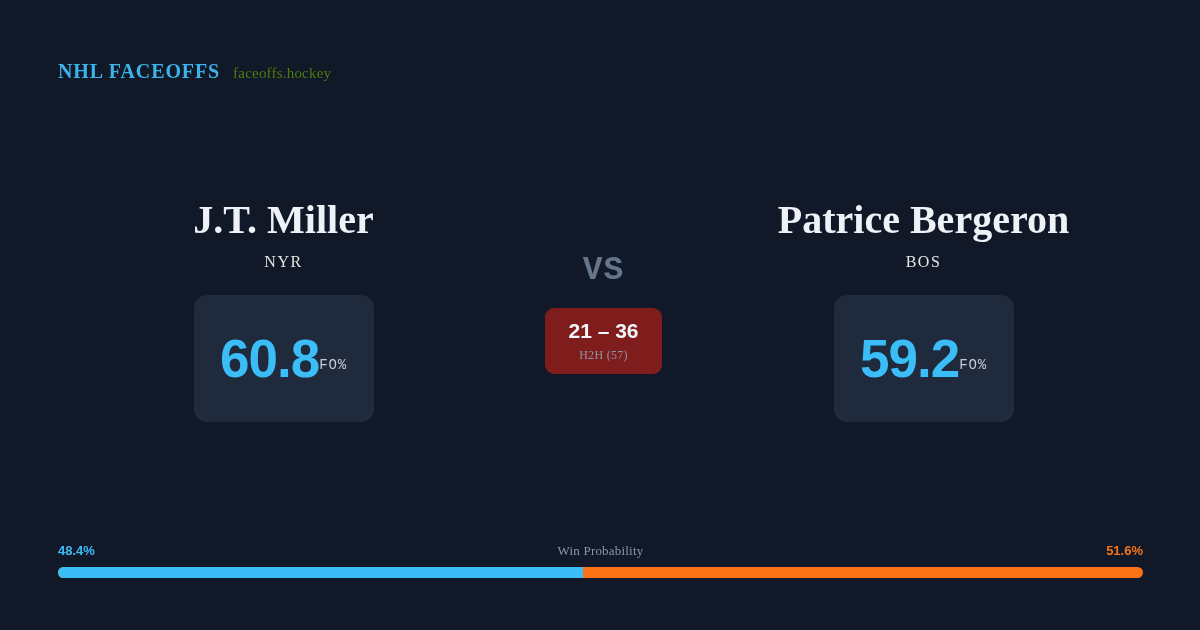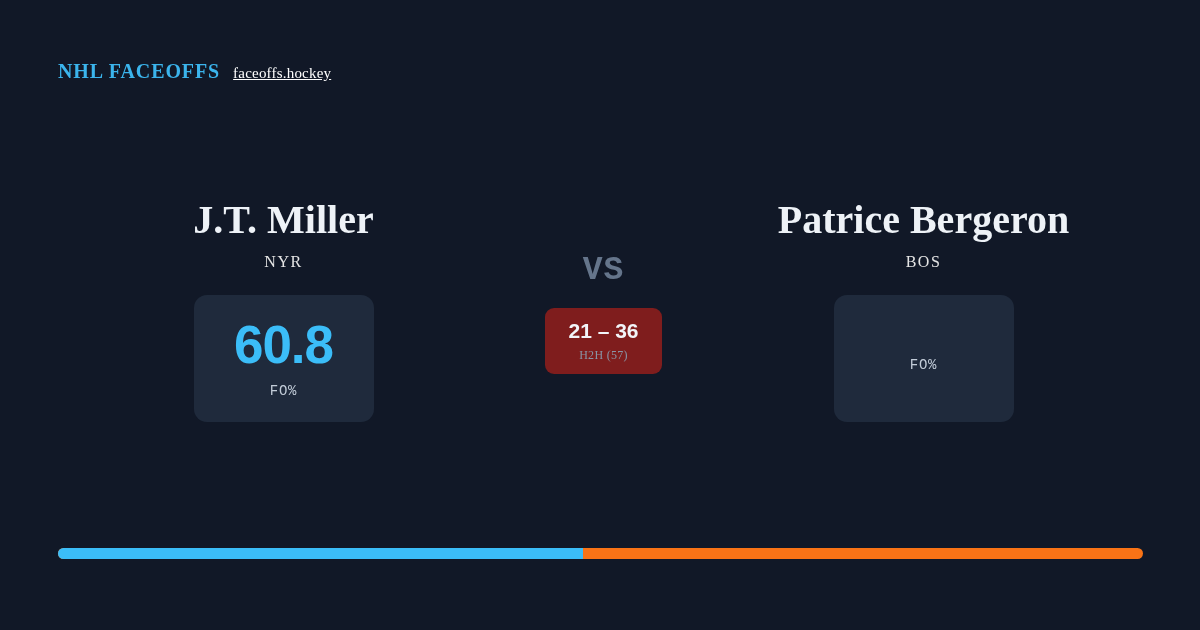--- a/index.html
+++ b/index.html
@@ -24,23 +24,22 @@
   }
   .brand-title {
     font-family:"Liberation Serif", serif;
     font-size:20px; font-weight:bold;
     color:#3bb4ec;
     letter-spacing:0.9px;
   }
   .brand-domain {
     font-family:"Liberation Serif", serif;
     font-size:15px;
-    color:#ffffff;
+    color:#4d7c0f;
     letter-spacing:0.2px;
-    text-decoration:underline;
   }
 
   
   .matchup {
     position:absolute;
     left:0; right:0; top:196px;
     display:flex;
     align-items:flex-start;
     justify-content:center;
     margin-left:7px;
@@ -70,21 +69,20 @@
     margin-top:10px;
   }
 
   .stat-card {
     margin-top:24px;
     width:180px;
     height:127px;
     background:#1f2a3c;
     border-radius:13px;
     display:flex;
-    flex-direction:column;
     align-items:center;
     justify-content:center;
   }
   .stat-value {
     font-family:"Liberation Sans", sans-serif;
     font-size:53px;
     font-weight:bold;
     color:#3bbdf8;
     line-height:1;
     letter-spacing:-1px;
@@ -211,23 +209,29 @@
     <div class="h2h-box">
       <div class="h2h-record">21 – 36</div>
       <div class="h2h-label">H2H (57)</div>
     </div>
   </div>
 
   <div class="player">
     <div class="player-name">Patrice Bergeron</div>
     <div class="player-team">BOS</div>
     <div class="stat-card">
+      <div class="stat-value">59.2</div>
       <div class="stat-label">FO%</div>
     </div>
   </div>
 
 </div>
 
 <div class="winprob">
+  <div class="winprob-labels">
+    <span class="wp-left" style="color: rgb(59, 189, 248);">48.4%</span>
+    <span class="wp-title">Win Probability</span>
+    <span class="wp-right" style="color: rgb(249, 115, 22);">51.6%</span>
+  </div>
   <div class="winprob-bar" style="background: rgb(249, 115, 22);">
     <div class="wp-fill-left" style="width: 48.4%; background: rgb(59, 189, 248);"></div>
   </div>
 </div>
 
 </body></html>

